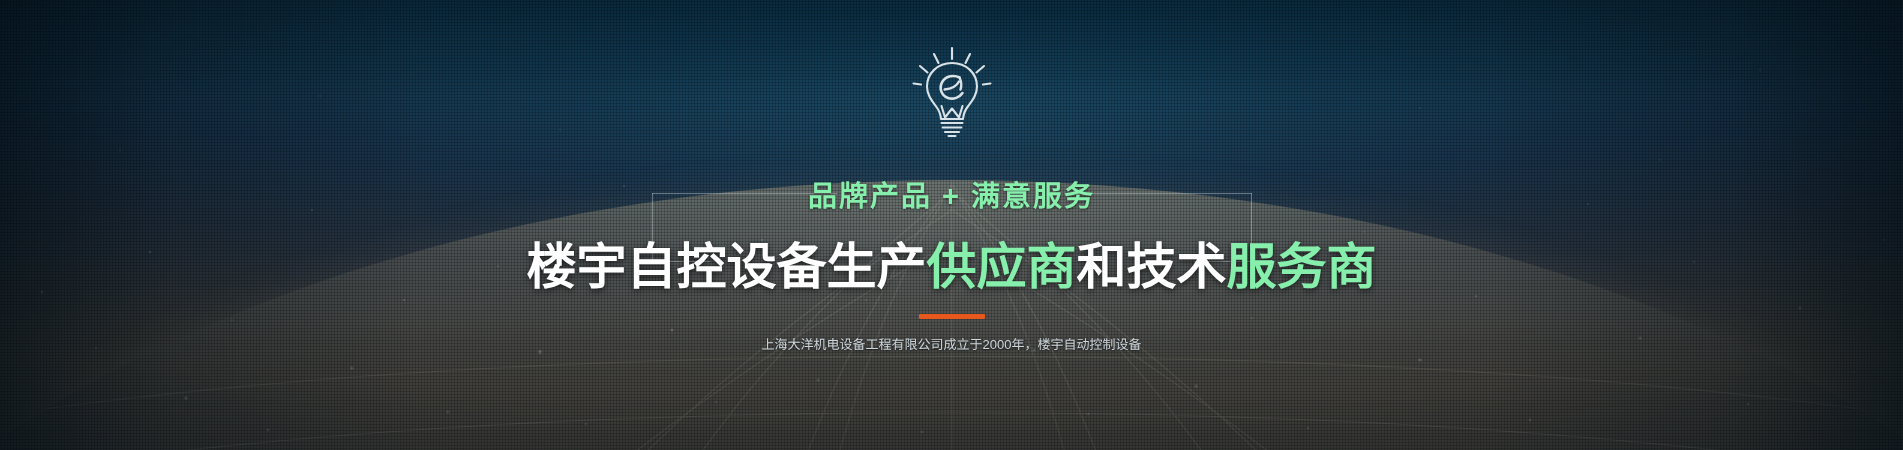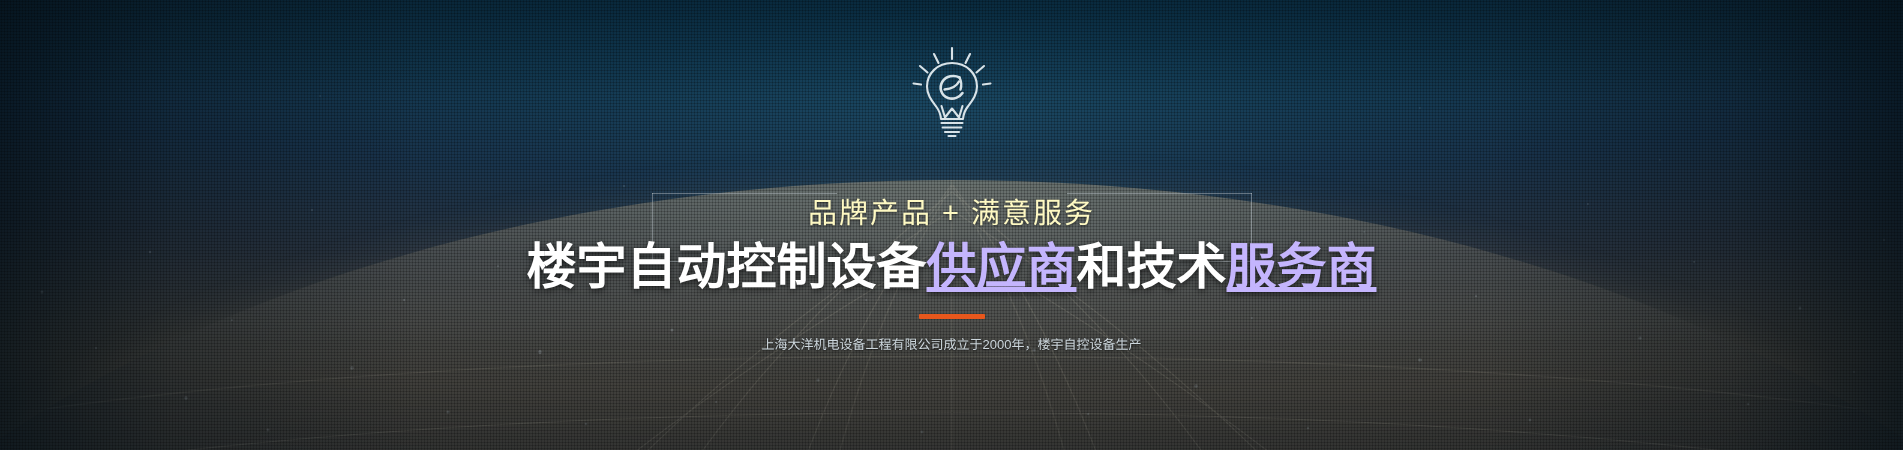--- a/index.html
+++ b/index.html
@@ -157,45 +157,45 @@
   .frame-top-left   { left: 0;    top: 0;  width: 185px; height: 1px; }
   .frame-top-right  { right: 0;   top: 0;  width: 185px; height: 1px; }
   .frame-bot-left   { left: 0;    bottom: 0; width: 58px; height: 1px; }
   .frame-bot-right  { right: 0;   bottom: 0; width: 58px; height: 1px; }
   .frame-left       { left: 0;    top: 0;  width: 1px; height: 100%; }
   .frame-right      { right: 0;   top: 0;  width: 1px; height: 100%; }
 
   .tagline {
     position: absolute;
     left: 50%;
-    top: 210px;
+    top: 193px;
     transform: translate(-50%, -50%);
     white-space: nowrap;
     font-size: 29px;
-    font-weight: 400;
+    font-weight: 700;
     letter-spacing: 2px;
-    color: #fef9c3;
+    color: #86efac;
     text-shadow: 0 1px 3px rgba(0,0,0,0.55);
     padding: 0 14px;
   }
 
   .headline {
     position: absolute;
     left: 50%;
     top: 262px;
     transform: translate(-50%, -50%);
     white-space: nowrap;
     font-size: 50px;
     font-weight: 700;
     letter-spacing: 0px;
     color: #ffffff;
     text-shadow: 0 2px 6px rgba(0,0,0,0.60);
     padding: 0 10px;
   }
-  .headline .accent { color: #c4b5fd; text-decoration: underline; }
+  .headline .accent { color: #86efac; }
 
   .divider {
     position: absolute;
     left: 50%;
     top: 314px;
     transform: translateX(-50%);
     width: 66px;
     height: 5px;
     background: #e8571c;
     border-radius: 1px;
@@ -351,23 +351,23 @@
       <span class="frame-edge frame-top-right"></span>
       <span class="frame-edge frame-bot-left"></span>
       <span class="frame-edge frame-bot-right"></span>
       <span class="frame-edge frame-left"></span>
       <span class="frame-edge frame-right"></span>
     </div>
 
     <div class="tagline">品牌产品 + 满意服务</div>
 
     <div class="headline">
-      <span>楼宇自动控制设备</span><span class="accent">供应商</span><span>和技术</span><span class="accent">服务商</span>
+      <span>楼宇自控设备生产</span><span class="accent">供应商</span><span>和技术</span><span class="accent">服务商</span>
     </div>
 
     <div class="divider"></div>
 
     <div class="desc">
-      <p>上海大洋机电设备工程有限公司成立于2000年，楼宇自控设备生产</p>
+      <p>上海大洋机电设备工程有限公司成立于2000年，楼宇自动控制设备</p>
     </div>
 
   </div>
 </div>
 
 </body></html>

